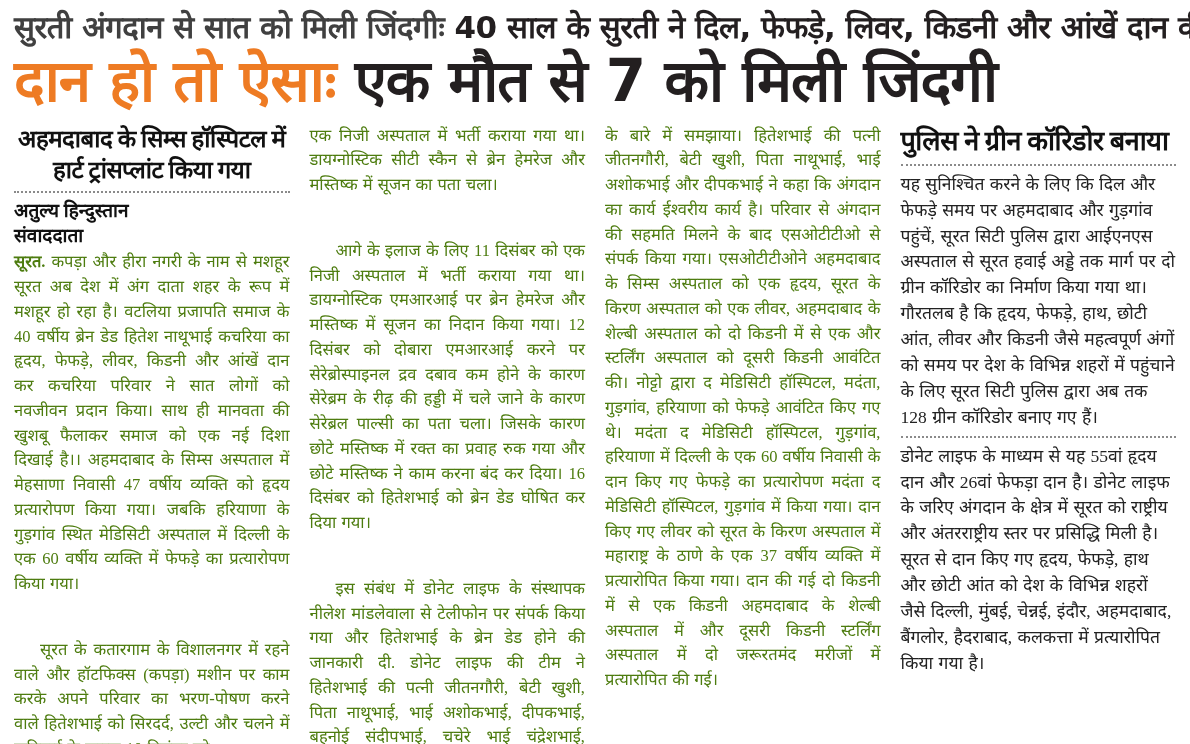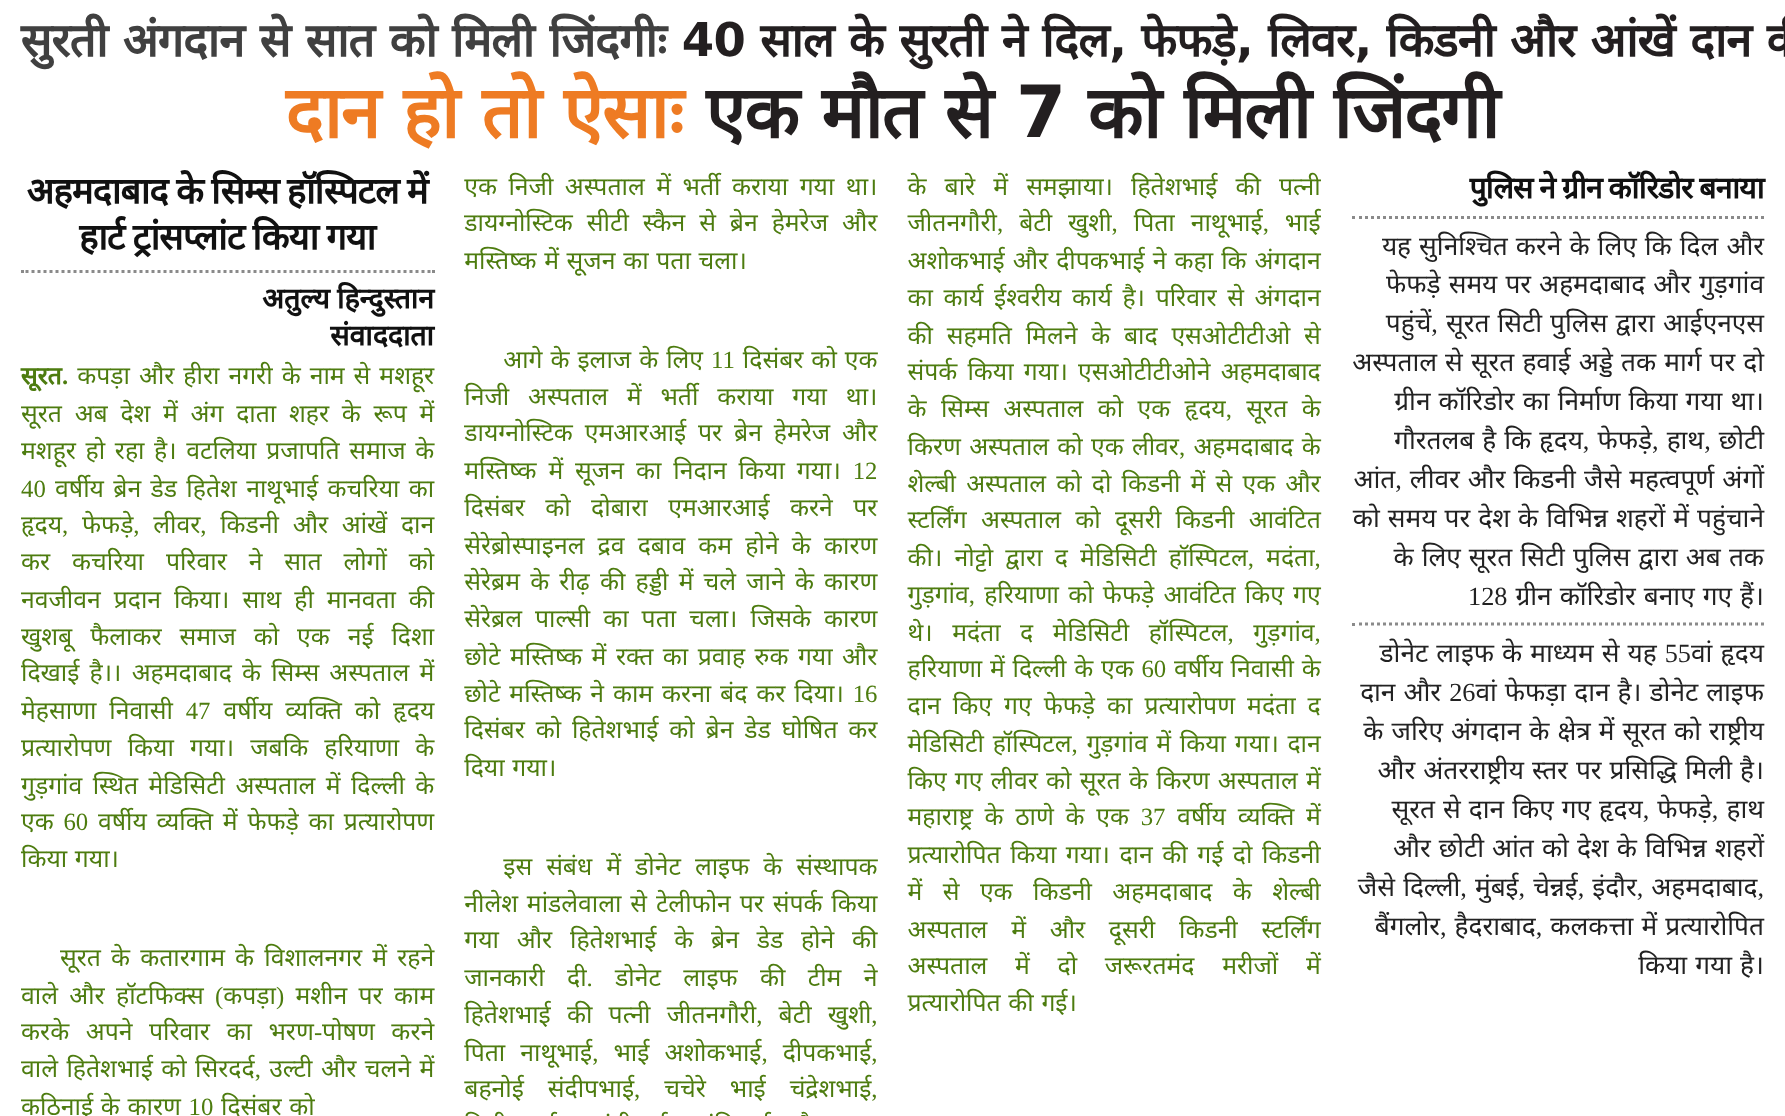--- a/index.html
+++ b/index.html
@@ -21,23 +21,22 @@
     font-weight: bold;
     font-size: 31px;
     line-height: 1.25;
     white-space: nowrap;
     letter-spacing: -0.5px;
   }
   .strapline .red   { color: #404040; }
   .strapline .blk   { color: #231f20; }
   
   .main-headline {
-    text-align: center;
     font-weight: bold;
-    font-size: 48px;
+    font-size: 58px;
     line-height: 1.12;
     letter-spacing: -1px;
     margin: 2px 0 10px 0;
     white-space: nowrap;
   }
   .main-headline .orange { color: #ee7b23; }
   .main-headline .blk    { color: #231f20; }
   
   .columns {
     display: grid;
@@ -47,49 +46,49 @@
   }
   .col { min-width: 0; font-family: Liberation Serif, serif; }
   .subhead {
     font-size: 24px;
     line-height: 1.3;
     font-weight: bold;
     color: #111;
     text-align: center;
     letter-spacing: -0.5px;
   }
-  .subhead.left { text-align: right; font-size: 20px; }
+  .subhead.left { text-align: left; font-size: 27px; }
   .subhead .red { color: #e02225; }
   .dotted-rule {
     border: none;
     border-top: 2px dotted #8a8a8a;
     margin: 5px 0 6px 0;
   }
   .byline {
-    text-align: right;
+    text-align: left;
     font-weight: bold;
     font-size: 19px;
     line-height: 1.3;
     margin-bottom: 2px;
     color: #111;
   }
   p.body {
     font-size: 16.5px;
     line-height: 1.5;
     text-align: justify;
     color: #4d7c0f;
     word-spacing: 1px;
   }
   p.body.indent { text-indent: 26px; margin-top: 41px; }
   p.body b.lead { font-weight: bold; }
   
   .col4 p.body {
     font-size: 17.5px;
     line-height: 1.48;
-    text-align: right;
+    text-align: left;
     color: #222;
   }
   .col4 .subhead2 { margin-top: 10px; font-size: 25px; }
 </style>
 </head>
 <body>
 
 <div class="page">
 
   <div class="strapline">

